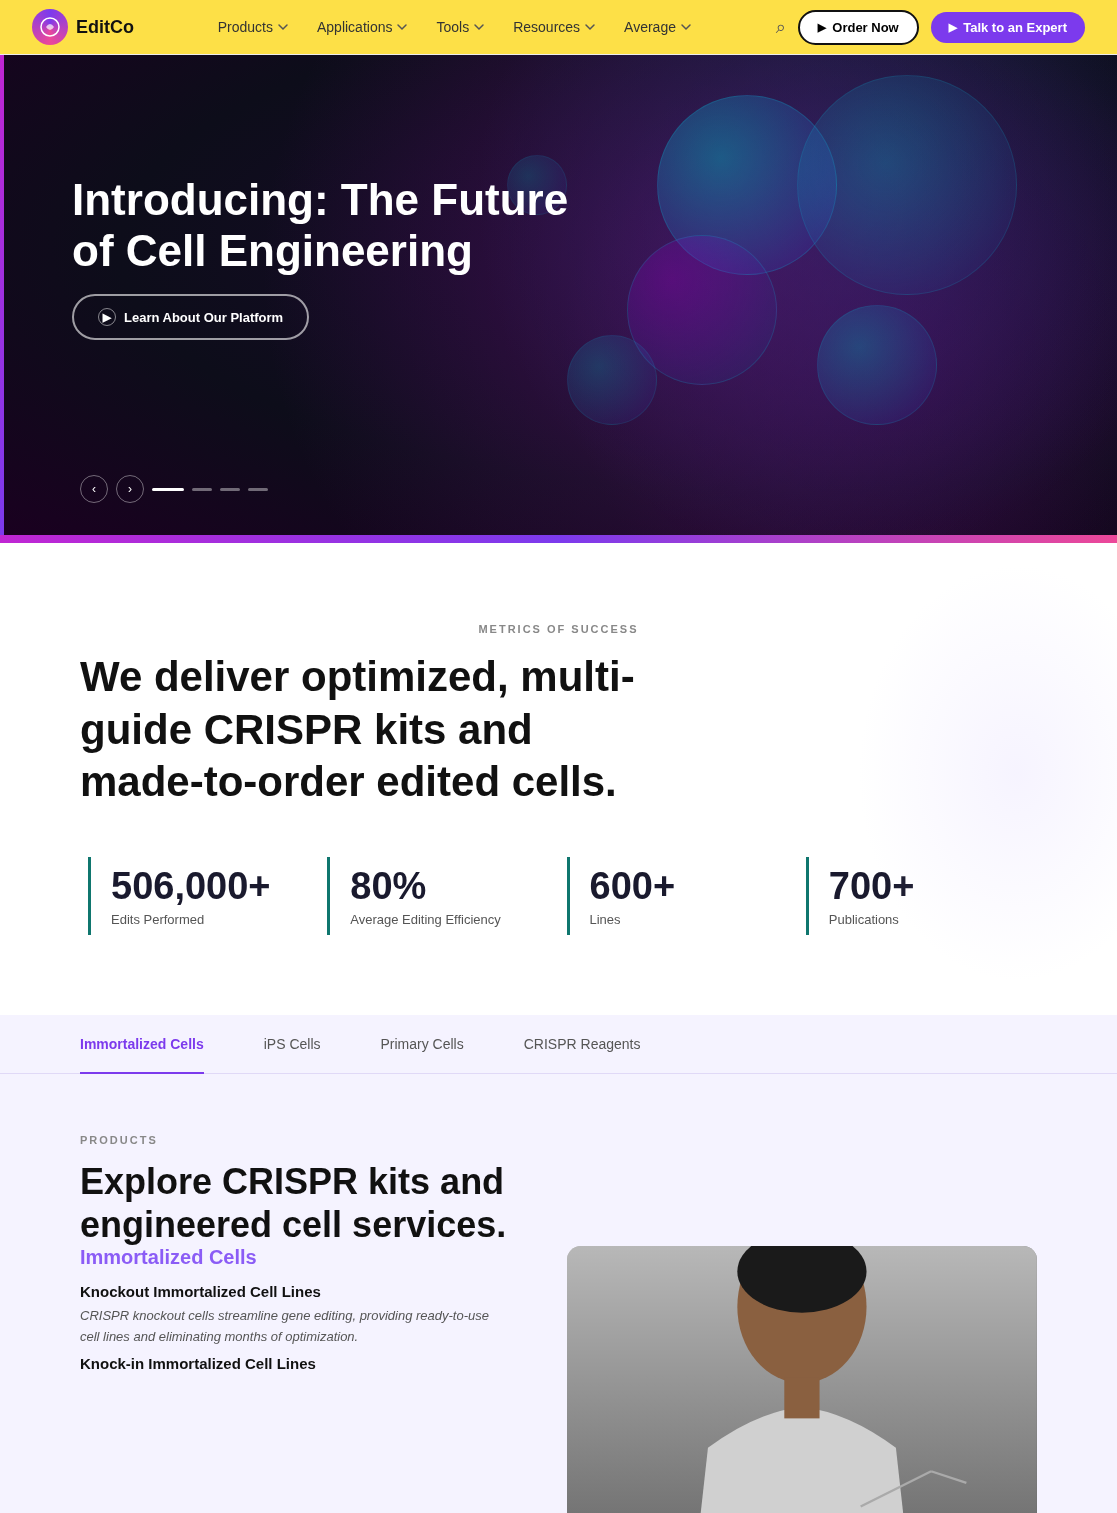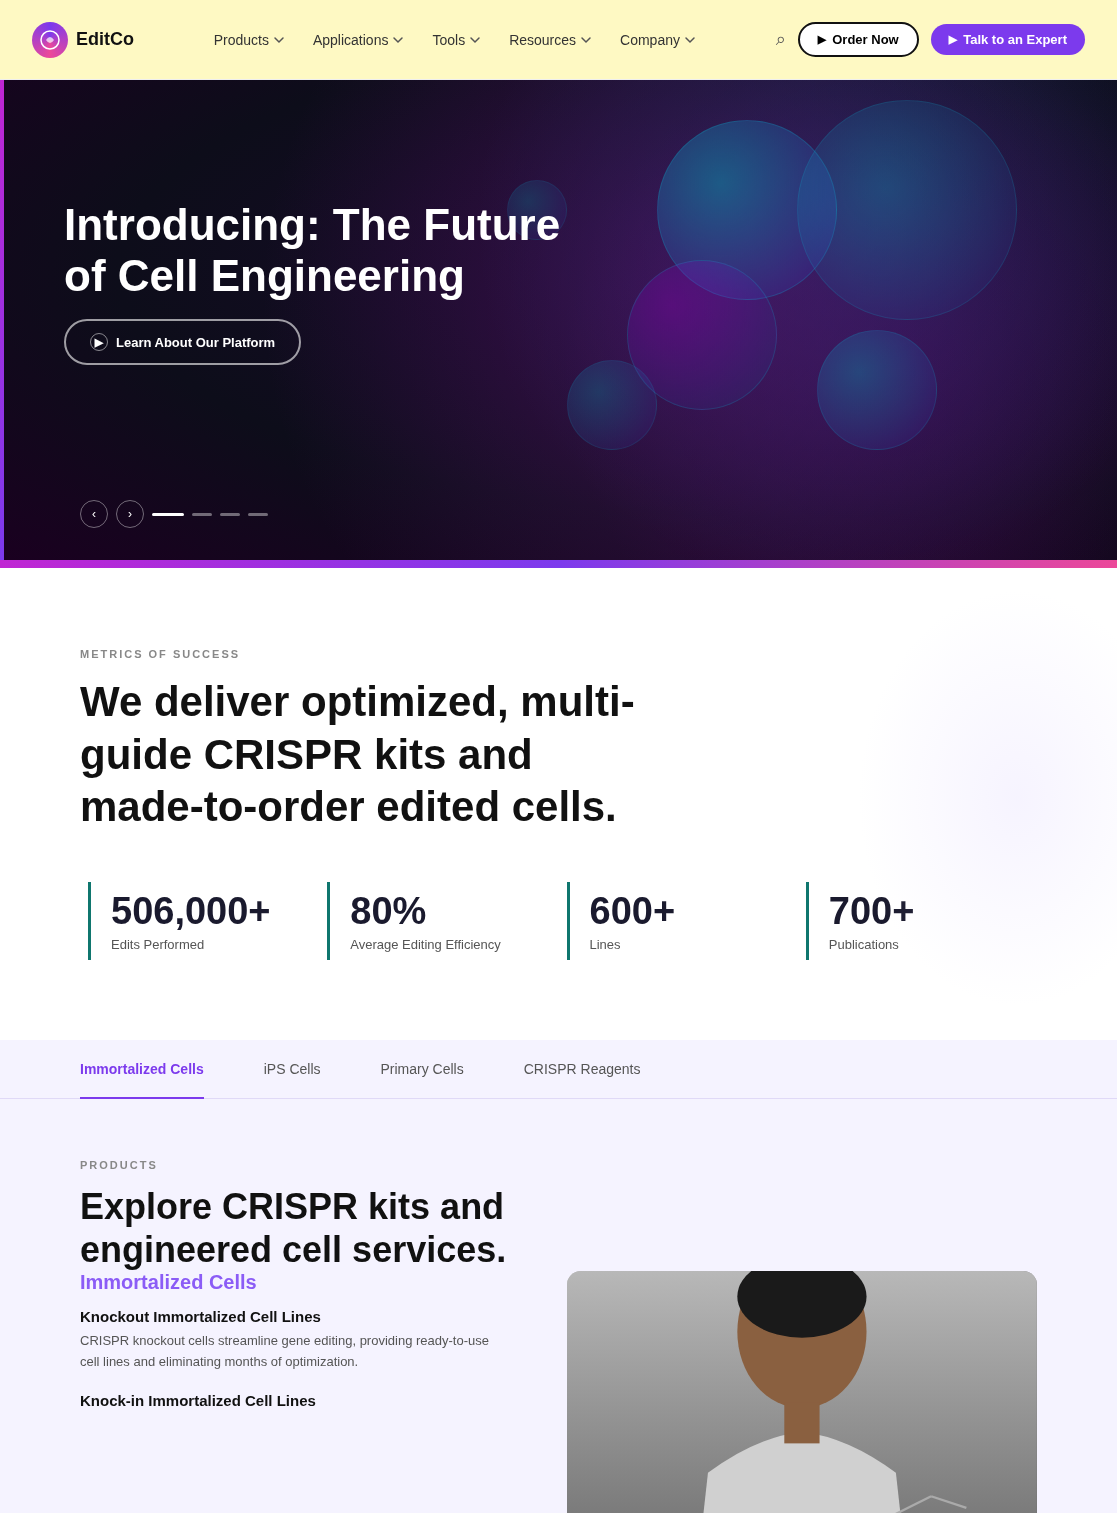--- a/index.html
+++ b/index.html
@@ -1,21 +1,21 @@
 <!DOCTYPE html>
 <html><head>
   <meta charset="utf-8">
   <style>
     * { margin: 0; padding: 0; box-sizing: border-box; }
     body { font-family: -apple-system, BlinkMacSystemFont, 'Segoe UI', sans-serif; background: #fff; width: 1117px; }
 
     
     nav {
       display: flex; align-items: center; justify-content: space-between;
-      padding: 0 32px; height: 80px; background: #fef9c3; border-bottom: 1px solid #eee;
+      padding: 0 32px; height: 55px; background: #fde047; border-bottom: 1px solid #eee;
       position: relative; z-index: 10;
     }
     .nav-logo { display: flex; align-items: center; gap: 8px; font-weight: 700; font-size: 18px; color: #111; }
     .logo-icon {
       width: 36px; height: 36px; border-radius: 50%; background: conic-gradient(#7c3aed, #ec4899, #7c3aed);
       display: flex; align-items: center; justify-content: center; color: #fff; font-size: 10px; font-weight: bold;
     }
     .nav-links { display: flex; align-items: center; gap: 28px; }
     .nav-link { font-size: 14px; color: #333; cursor: pointer; display: flex; align-items: center; gap: 4px; text-decoration: none; }
     .nav-link svg { width: 12px; height: 12px; fill: #555; }
@@ -41,21 +41,21 @@
                   radial-gradient(circle at 75% 30%, rgba(0,100,150,0.3) 0%, transparent 40%),
                   radial-gradient(circle at 80% 60%, rgba(80,0,100,0.4) 0%, transparent 35%);
     }
     
     .cell-bubble {
       position: absolute; border-radius: 50%;
       background: radial-gradient(circle at 35% 35%, rgba(0,180,200,0.6), rgba(80,0,150,0.4));
       border: 1px solid rgba(0,200,220,0.3);
     }
     .hero-accent { position: absolute; left: 0; top: 0; bottom: 0; width: 4px; background: linear-gradient(to bottom, #c026d3, #7c3aed); }
-    .hero-content { position: absolute; left: 64px; top: 120px; max-width: 500px; }
+    .hero-content { position: absolute; left: 72px; top: 120px; max-width: 500px; }
     .hero-title { font-size: 44px; font-weight: 700; color: #fff; line-height: 1.15; margin-bottom: 18px; }
     .hero-desc { font-size: 13px; color: rgba(255,255,255,0.75); line-height: 1.6; margin-bottom: 28px; }
     .btn-platform {
       display: inline-flex; align-items: center; gap: 8px;
       padding: 12px 24px; border-radius: 28px; border: 2px solid rgba(255,255,255,0.6);
       background: transparent; color: #fff; font-size: 13px; font-weight: 600; cursor: pointer;
     }
     .hero-dots { position: absolute; bottom: 32px; left: 80px; display: flex; align-items: center; gap: 8px; }
     .hero-nav-btn {
       width: 28px; height: 28px; border-radius: 50%; border: 1px solid rgba(255,255,255,0.4);
@@ -67,21 +67,21 @@
     .hero-bottom-bar { height: 8px; background: linear-gradient(to right, #c026d3, #7c3aed, #ec4899); }
 
     
     .metrics-section { padding: 80px 80px 80px 80px; background: #fff; position: relative; overflow: hidden; }
     .metrics-bg-shape {
       position: absolute; right: -60px; top: 20px;
       width: 320px; height: 420px;
       background: radial-gradient(ellipse, rgba(220,210,255,0.25), transparent 70%);
       border-radius: 50%;
     }
-    .metrics-label { font-size: 11px; font-weight: 700; letter-spacing: 2px; color: #888; margin-bottom: 16px; text-transform: uppercase; }
+    .metrics-label { font-size: 11px; font-weight: 700; letter-spacing: 2px; color: #888; margin-bottom: 16px; text-transform: uppercase; text-align: center; }
     .metrics-heading { font-size: 42px; font-weight: 700; color: #111; line-height: 1.25; max-width: 560px; margin-bottom: 48px; }
     .metrics-grid { display: grid; grid-template-columns: repeat(4, 1fr); gap: 0; }
     .metric-item { padding: 8px 32px 8px 0; border-left: 3px solid #0f766e; padding-left: 20px; margin-left: 8px; }
     .metric-value { font-size: 38px; font-weight: 700; color: #1a1a2e; }
     .metric-desc { font-size: 13px; color: #555; margin-top: 4px; }
 
     
     .tabs-section { background: #f5f3ff; padding: 0; }
     .tabs-nav {
       display: flex; border-bottom: 1px solid #e0d9f7;
@@ -94,21 +94,21 @@
     .tab-item.active { color: #7c3aed; border-bottom: 2px solid #7c3aed; font-weight: 600; }
 
     
     .products-section { background: #f5f3ff; padding: 60px 80px; }
     .products-label { font-size: 11px; font-weight: 700; letter-spacing: 2px; color: #888; margin-bottom: 14px; text-transform: uppercase; }
     .products-heading { font-size: 36px; font-weight: 700; color: #111; max-width: 480px; line-height: 1.2; }
     .products-layout { display: grid; grid-template-columns: 1fr 1.1fr; gap: 60px; align-items: start; }
     .products-content {}
     .products-category-title { font-size: 20px; font-weight: 700; color: #8b5cf6; margin-bottom: 14px; }
     .products-item-title { font-size: 15px; font-weight: 700; color: #111; margin-bottom: 6px; }
-    .products-item-desc { font-size: 13px; color: #555; line-height: 1.6; margin-bottom: 20px; }
+    .products-item-desc { font-size: 13px; color: #555; line-height: 1.6; margin-bottom: 8px; font-style: italic; }
     .products-image {
       border-radius: 14px; overflow: hidden; height: 380px;
       background: linear-gradient(160deg, #bdbdbd 0%, #787878 40%, #4a4a4a 100%);
       position: relative;
     }
   </style>
 </head>
 <body>
 
 <nav>
@@ -141,21 +141,21 @@
           <path d="M2 4l4 4 4-4" stroke="#555" stroke-width="1.5" fill="none" stroke-linecap="round"></path>
         </svg>
     </a>
     <a class="nav-link">
       <span>Resources</span>
       <svg viewBox="0 0 12 12">
           <path d="M2 4l4 4 4-4" stroke="#555" stroke-width="1.5" fill="none" stroke-linecap="round"></path>
         </svg>
     </a>
     <a class="nav-link">
-      <span>Company</span>
+      <span>Average</span>
       <svg viewBox="0 0 12 12">
           <path d="M2 4l4 4 4-4" stroke="#555" stroke-width="1.5" fill="none" stroke-linecap="round"></path>
         </svg>
     </a>
   </div>
 
   <div class="nav-actions">
     <span class="search-icon">⌕</span>
     <button class="btn-order">
       <span style="font-size:11px;">▶</span>

